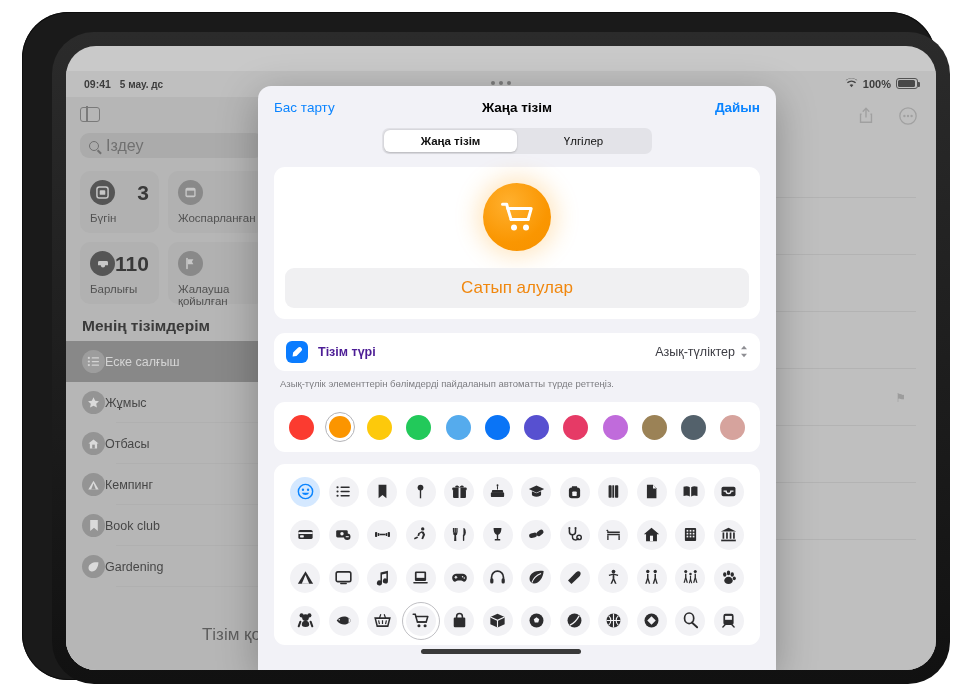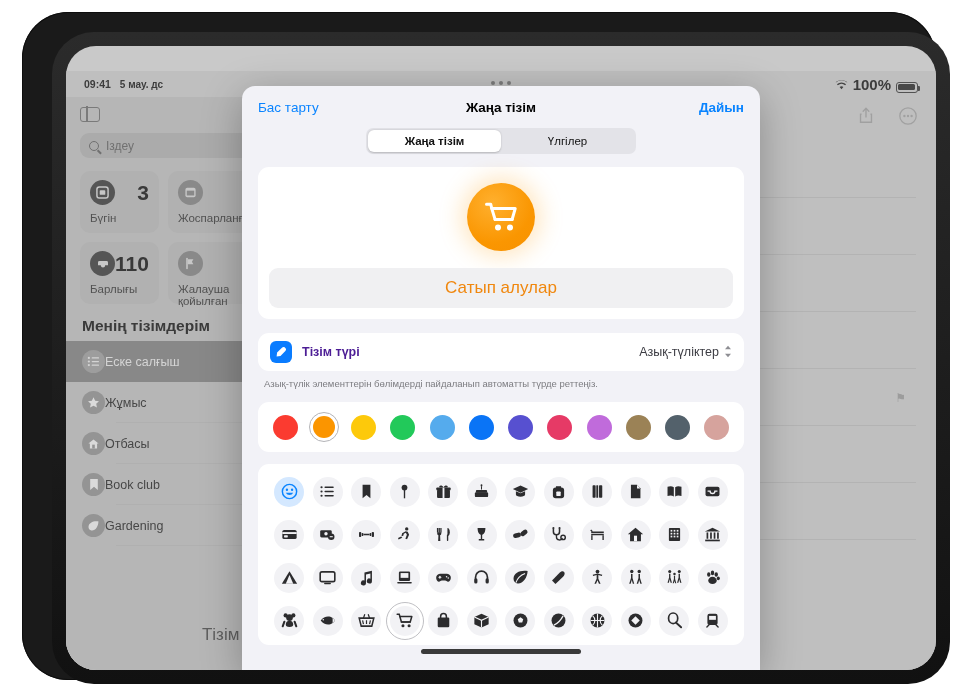--- a/index.html
+++ b/index.html
@@ -56,41 +56,41 @@
     padding: 0 18px;
     font-size: 10.5px; font-weight: bold; color: #2f2f2f;
   }
   #status-left { display: flex; gap: 9px; align-items: baseline; }
   #status-left .date { font-weight: bold; font-size: 10px; }
   #status-center {
     position: absolute; left: 50%; transform: translateX(-50%);
     display: flex; gap: 4px; top: 10px;
   }
   #status-center i { width: 4px; height: 4px; border-radius: 50%; background: #7d7d7d; display:block;}
-  #status-right { margin-left: auto; display: flex; align-items: flex-end; gap: 5px; font-size: 15px; }
+  #status-right { margin-left: auto; display: flex; align-items: flex-start; gap: 5px; font-size: 11px; }
   .batt {
     width: 22px; height: 11px; border: 1.2px solid #4a4a4a; border-radius: 3px;
     position: relative; display: inline-block;
   }
   .batt::after{content:"";position:absolute;right:-3px;top:3px;width:2px;height:5px;background:#4a4a4a;border-radius:0 1px 1px 0;}
   .batt i{position:absolute;left:1.3px;top:1.3px;bottom:1.3px;width:17px;background:#3d3d3d;border-radius:1.5px;display:block;}
 
   
   #sidebar {
     position: absolute; top: 26px; left: 0;
     width: 212px; bottom: 0;
     background: #c4c4c4;
   }
   #sidebar-toolbar { height: 34px; display: flex; align-items: center; padding-left: 14px; }
   .sb-icon { width: 20px; height: 15px; border: 1.6px solid #7b7b7b; border-radius: 3px; position: relative; }
   .sb-icon::before{content:"";position:absolute;left:5px;top:-1.6px;bottom:-1.6px;width:1.6px;background:#7b7b7b;}
   #search-field {
     margin: 2px 14px 0 14px; height: 25px; border-radius: 9px;
     background: #b6b6b6; display: flex; align-items: center; gap: 7px; padding: 0 9px;
-    font-size: 12px; color: #6f6f6f;
+    font-size: 16px; color: #6f6f6f;
   }
   .mag { width: 10px; height: 10px; border: 1.6px solid #6f6f6f; border-radius: 50%; position: relative; flex: none; }
   .mag::after{content:"";position:absolute;right:-4px;bottom:-3px;width:5px;height:1.6px;background:#6f6f6f;transform:rotate(45deg);}
 
   #smart-grid { display: grid; grid-template-columns: 1fr 1fr; gap: 9px; padding: 13px 14px 0 14px; }
   .smart-card {
     background: #bdbdbd; border-radius: 10px; height: 62px; padding: 9px 10px;
     position: relative;
   }
   .smart-card .top { display: flex; align-items: center; justify-content: space-between; }
@@ -137,21 +137,21 @@
   #detail-toolbar .spacer { flex: 1; }
   .detail-rows { position: absolute; left: 30px; right: 20px; top: 44px; }
   .detail-rows .drow { height: 57px; border-bottom: 1px solid #c0c0c0; position: relative; }
   .flag-mark { position: absolute; right: 10px; top: 22px; font-size: 12px; color: #a4a4a4; }
 
   #scrim { position:absolute; inset:0; background:rgba(120,120,120,0.18); }
 
   
   #sheet {
     position: absolute;
-    left: 176px; top: 40px;
+    left: 192px; top: 40px;
     width: 518px; height: 584px;
     background: #f2f2f7;
     border-radius: 13px 13px 0 0;
     overflow: hidden;
     box-shadow: 0 10px 40px rgba(0,0,0,.28);
   }
   #sheet-nav { height: 42px; display: flex; align-items: center; padding: 0 16px; position: relative; }
   #sheet-nav .act { font-size: 13.5px; color: #0a84ff; cursor: pointer; }
   #sheet-nav .act.bold { font-weight: bold; }
   #sheet-title {
@@ -331,20 +331,29 @@
           <span class="name">Жұмыс</span>
         </div>
         <div class="list-row">
           <span class="bullet">
             <svg width="13" height="12" viewBox="0 0 14 13">
                 <path d="M7 1.5 12.5 6h-1.6v5.4H3.1V6H1.5z" fill="#f0f0f0"></path>
                 <rect x="5.6" y="7.2" width="2.8" height="4.2" fill="#9a9a9a"></rect>
               </svg>
           </span>
           <span class="name">Отбасы</span>
+        </div>
+        <div class="list-row">
+          <span class="bullet">
+            <svg width="13" height="12" viewBox="0 0 14 13">
+                <path d="M7 2 12.6 11.4H1.4z" fill="#f0f0f0"></path>
+                <path d="M7 4.6 9.6 11.4H4.4z" fill="#9a9a9a"></path>
+              </svg>
+          </span>
+          <span class="name">Кемпинг</span>
         </div>
         <div class="list-row">
           <span class="bullet">
             <svg width="10" height="13" viewBox="0 0 10 13">
                 <path d="M1.2 1h7.6v11L5 8.8 1.2 12z" fill="#f0f0f0"></path>
               </svg>
           </span>
           <span class="name">Book club</span>
         </div>
         <div class="list-row">

